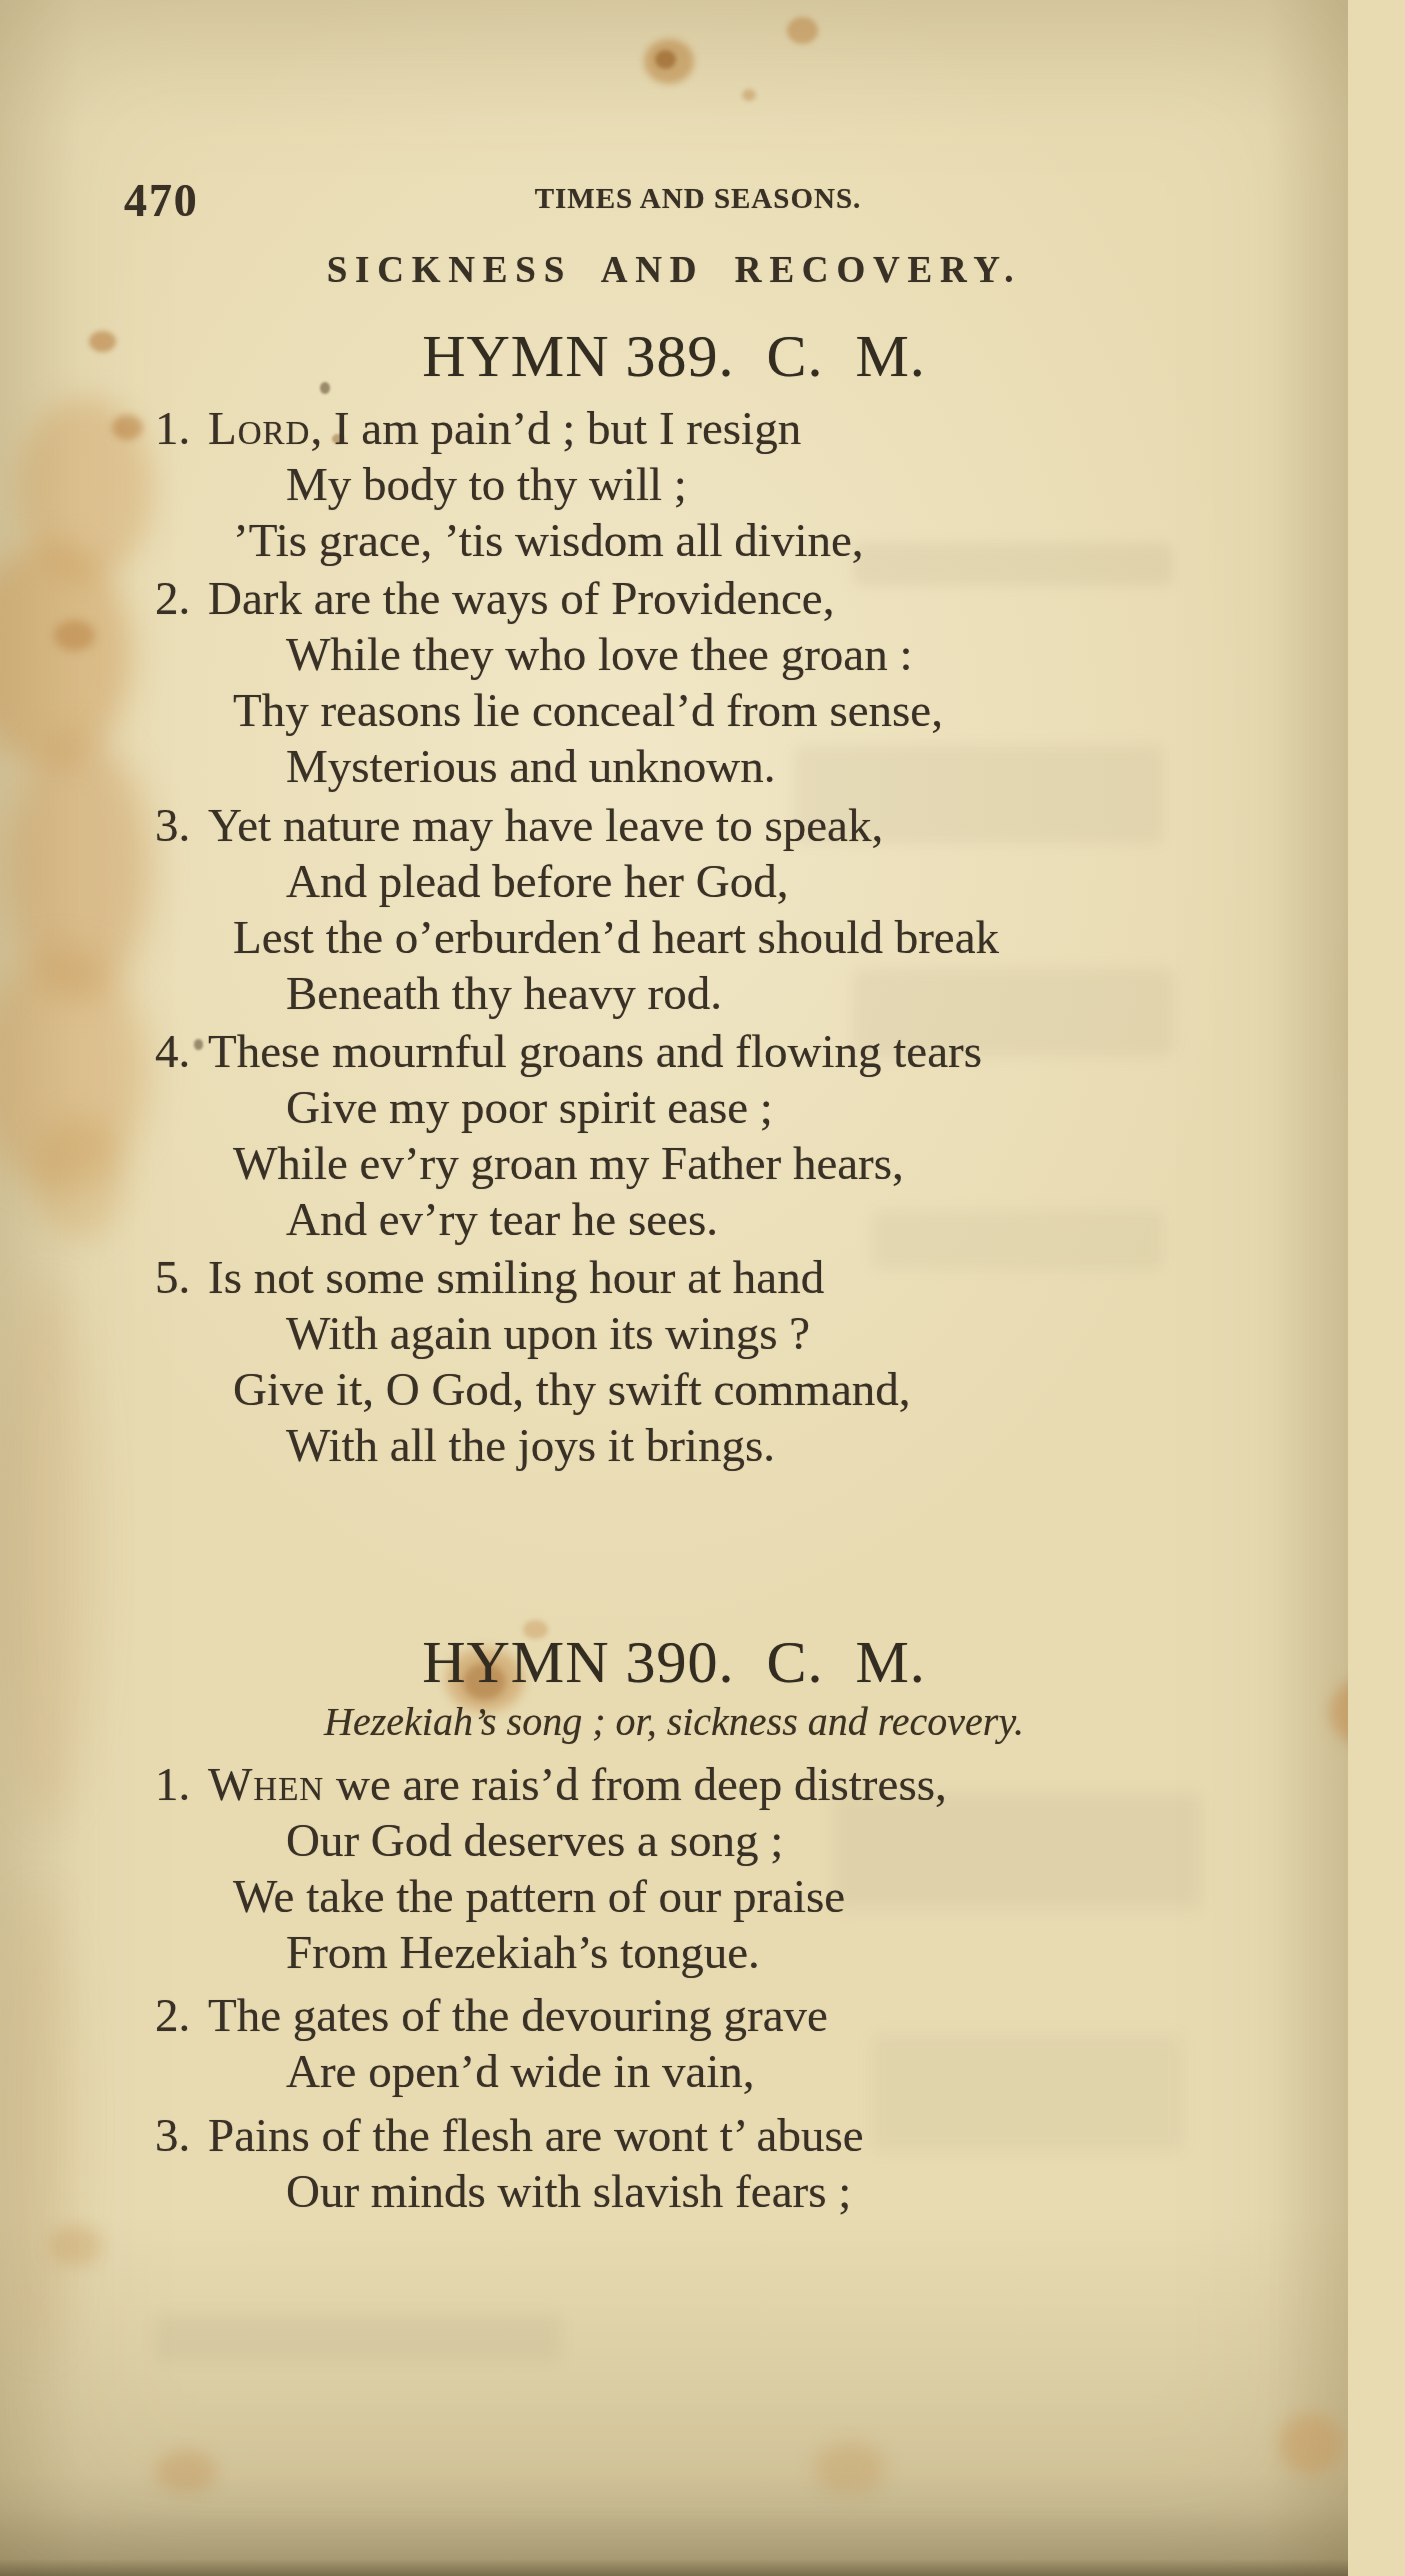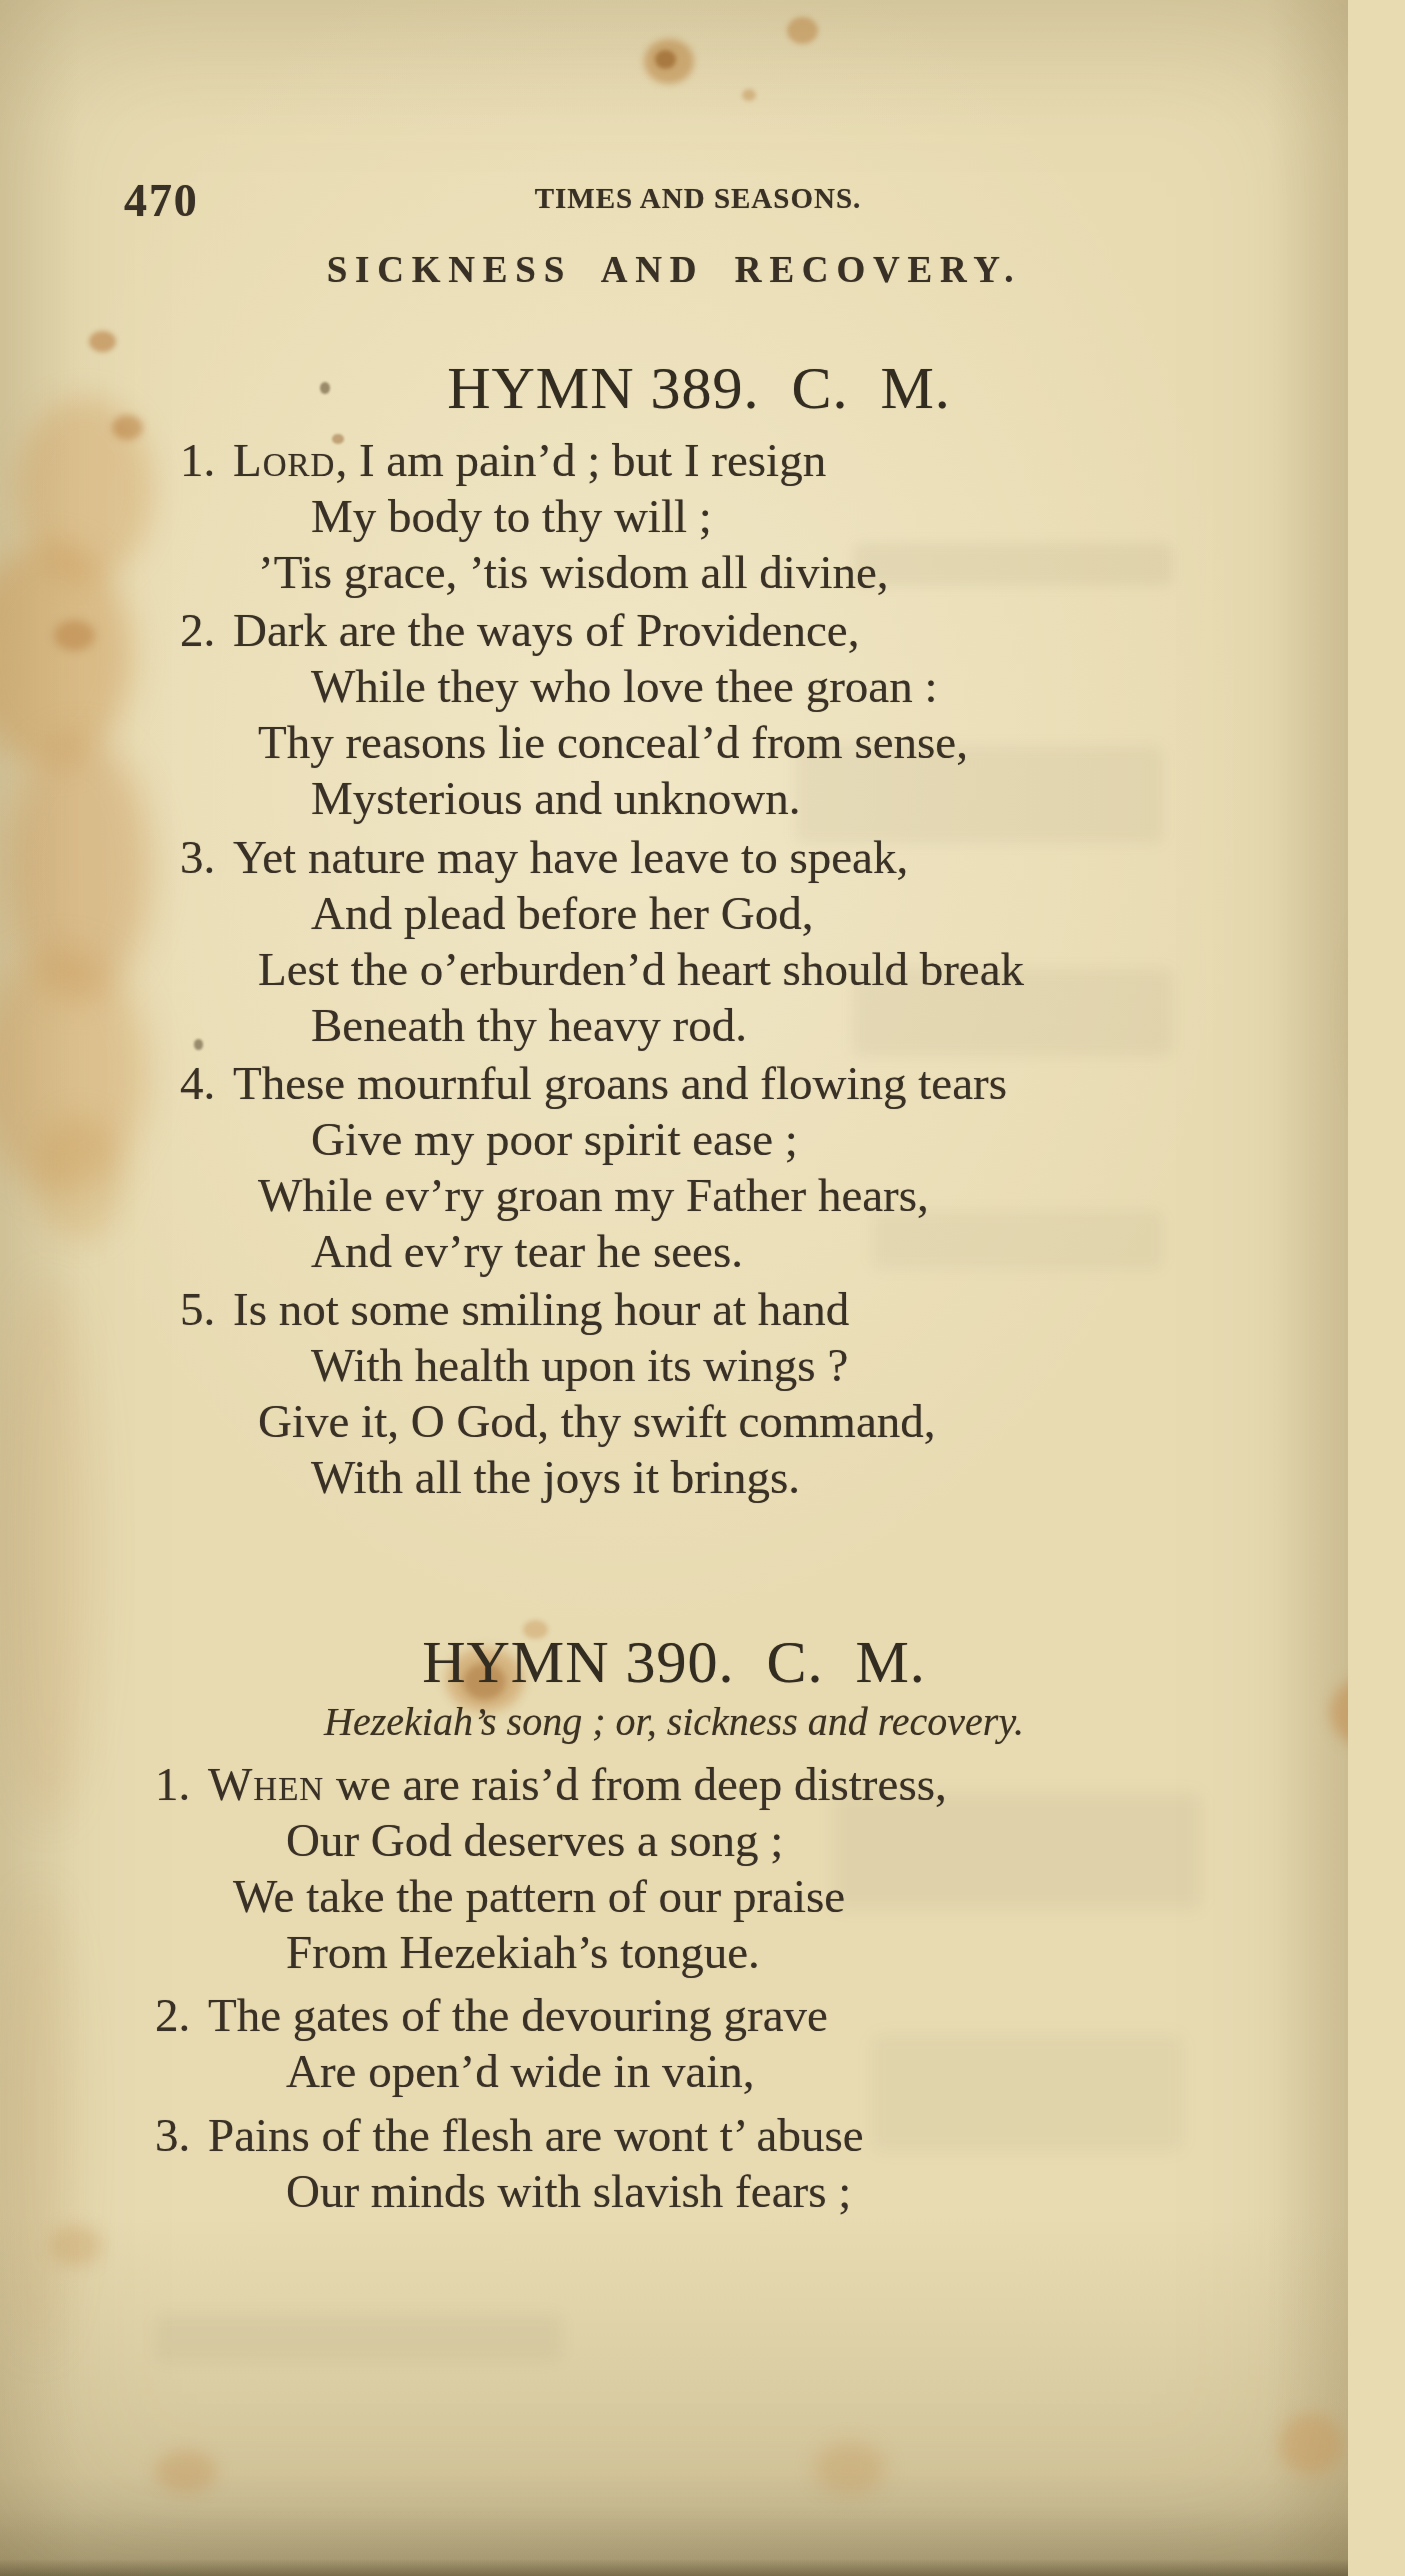--- a/index.html
+++ b/index.html
@@ -25,21 +25,21 @@
   .running-title{
     position:absolute; left:0; right:0; top:182px;
     text-align:center; font-size:29px; font-weight:bold; letter-spacing:1px;margin-left:48px;
   }
   .section-title{
     position:absolute; left:0; right:0; top:248px;
     text-align:center; font-size:37px; font-weight:bold;
     letter-spacing:7.8px; word-spacing:13.6px;
   }
   .hymn{ position:absolute; left:0; width:100%; }
-  .hymn-0{ top:352px;padding-left:25px; }
+  .hymn-0{ top:320px; }
   .hymn-1{ top:1626px; }
   .hymn-title{
     text-align:center; font-size:60px; line-height:72px; height:72px;
     white-space:pre; letter-spacing:1px; color:#332c20;
   }
   .hymn-subtitle{
     text-align:center; font-style:italic; font-size:40px; line-height:48px; height:48px;
     color:#3b3222;
   }
   .hymn-0 .stanzas{ margin-top:7.8px; }
@@ -142,21 +142,21 @@
             <div class="line txt l3">Beneath thy heavy rod.</div>
           </div>
           <div class="stanza">
             <div class="line txt l0"><span class="vnum">4.</span>These mournful groans and flowing tears</div>
             <div class="line txt l1">Give my poor spirit ease ;</div>
             <div class="line txt l2">While ev’ry groan my Father hears,</div>
             <div class="line txt l3">And ev’ry tear he sees.</div>
           </div>
           <div class="stanza">
             <div class="line txt l0"><span class="vnum">5.</span>Is not some smiling hour at hand</div>
-            <div class="line txt l1">With health upon its wings ?</div>
+            <div class="line txt l1">With again upon its wings ?</div>
             <div class="line txt l2">Give it, O God, thy swift command,</div>
             <div class="line txt l3">With all the joys it brings.</div>
           </div>
         </div>
       </div>
       <div class="hymn hymn-1">
         <div class="hymn-title txt">HYMN 390.  C.  M.</div>
         <div class="hymn-subtitle txt">Hezekiah’s song ; or, sickness and recovery.</div>
         <div class="stanzas">
           <div class="stanza">

